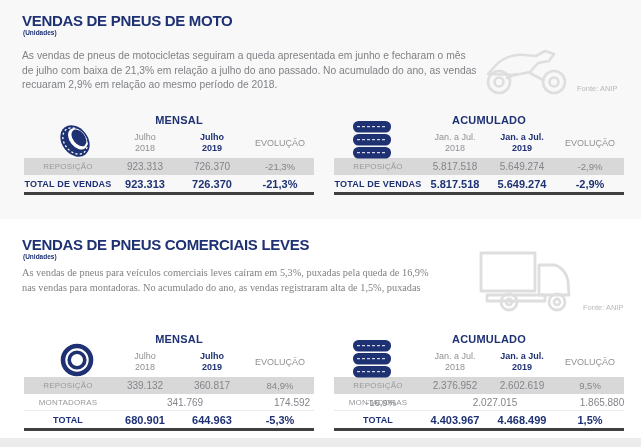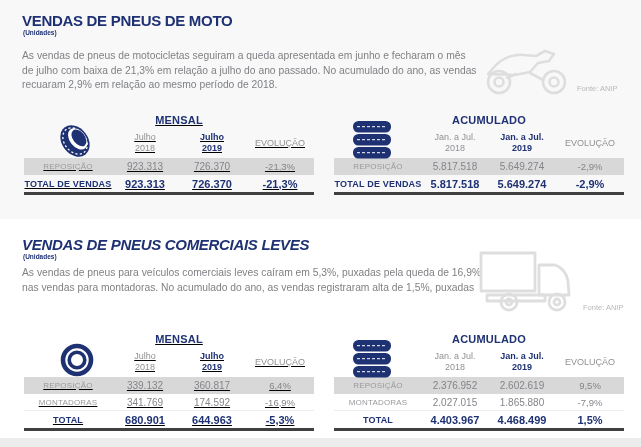--- a/index.html
+++ b/index.html
@@ -12,61 +12,61 @@
   }
   .section { position:absolute; left:0; right:0; }
   .section-1 { top:0; height:219px; background:#f8f8f9;padding-left:40px; }
   .section-2 { top:219px; height:219px; background:#ffffff; }
   .footer-strip { position:absolute; left:0; right:0; bottom:0; height:9px; background:#ececec; }
 
   .sec-title {
     position:absolute; left:22px; top:12px;
     font-size:15px; font-weight:bold; color:#1e3173; letter-spacing:-0.3px;
   }
-  .section-2 .sec-title { top:17px;font-style:italic; }
+  .section-2 .sec-title { top:17px; }
   .sec-unit {
     position:absolute; left:23px; top:29px;
     font-size:6.5px; font-weight:bold; color:#1e3173;
   }
   .section-2 .sec-unit { top:34px; }
   .sec-paragraph {
     position:absolute; left:22px; top:49px;
     font-size:10.3px; color:#7f8184; line-height:14.6px; white-space:nowrap;
   }
-  .section-2 .sec-paragraph { top:47px; }
+  .section-2 .sec-paragraph { top:47px;font-family:Liberation Serif, serif; }
 
   .vehicle-icon { position:absolute; }
   .moto-icon { left:482px; top:44px; width:90px; height:52px; }
   .truck-icon { left:477px; top:31px; width:104px; height:64px; }
   .source-label {
     position:absolute; font-size:7.5px; color:#b6b8ba;
   }
   .source-1 { left:577px; top:84px; }
   .source-2 { left:583px; top:84px; }
 
   .tbl { position:absolute; top:112px; width:290px; }
-  .tbl-left  { left:24px;text-decoration:underline; }
+  .tbl-left  { left:24px; }
   .tbl-right { left:334px; }
   .t-icon { position:absolute; }
   .t-icon-tilted { left:30px; top:6px; width:42px; height:46px; }
   .t-icon-front  { left:36px; top:12px; width:34px; height:34px; }
   .t-icon-stack  { left:17px; top:8px; width:42px; height:42px; }
 
   .g-row { display:grid; grid-template-columns:88px 66px 68px 1fr; align-items:center; }
   .heading-row { height:16px; }
   .t-heading {
     grid-column:2/4; text-align:center;
     font-size:11px; font-weight:bold; color:#1e3173; letter-spacing:0.2px;
   }
   .cols-row { height:30px; }
   .col-h { text-align:center; font-size:9px; line-height:11px; color:#8f9194; }
   .col-h.cur { color:#1e3173; font-weight:bold; }
   .data-row { height:17px; }
   .data-row.highlight { background:#d8d8d8; }
-  .data-row.plain { border-bottom:1px solid #ececec; }
+  .data-row.plain { border-bottom:1px solid #ececec;gap:40px; }
   .total-row { height:20px; border-bottom:3px solid #404040; }
 
   .row-label { text-align:center; font-size:8px; color:#97999c; letter-spacing:0.2px; }
   .cell { text-align:center; font-size:10px; color:#83858a; }
   .cell-evo { text-align:center; font-size:9.5px; color:#83858a; }
   .total-row .row-label { font-size:9px; font-weight:bold; color:#1e3173; }
   .total-row .cell, .total-row .cell-evo { font-size:11px; font-weight:bold; color:#1e3173; }
 </style>
 </head>
 <body>
@@ -217,21 +217,21 @@
       <div class="col-h cur">
         <div>Julho</div>
           <div>2019</div>
       </div>
       <div class="col-h">EVOLUÇÃO</div>
     </div>
     <div class="g-row data-row highlight">
       <div class="row-label">REPOSIÇÃO</div>
       <div class="cell">339.132</div>
       <div class="cell">360.817</div>
-      <div class="cell-evo">6,4%</div>
+      <div class="cell-evo">84,9%</div>
     </div>
     <div class="g-row data-row plain">
       <div class="row-label">MONTADORAS</div>
       <div class="cell">341.769</div>
       <div class="cell">174.592</div>
       <div class="cell-evo">-16,9%</div>
     </div>
     <div class="g-row total-row">
       <div class="row-label">TOTAL</div>
       <div class="cell">680.901</div>

